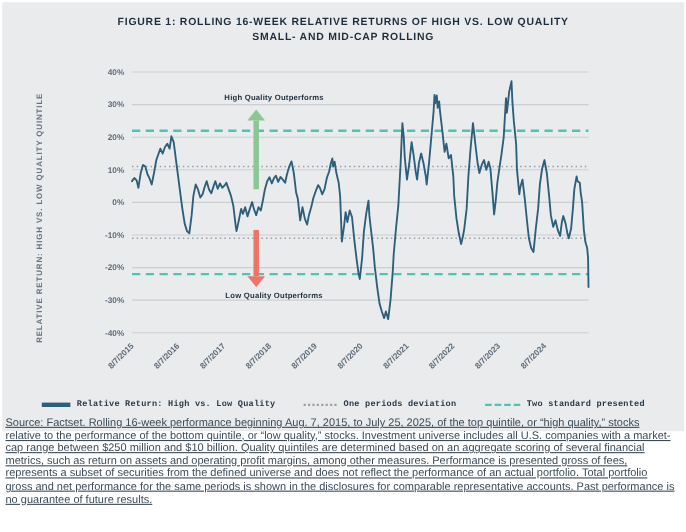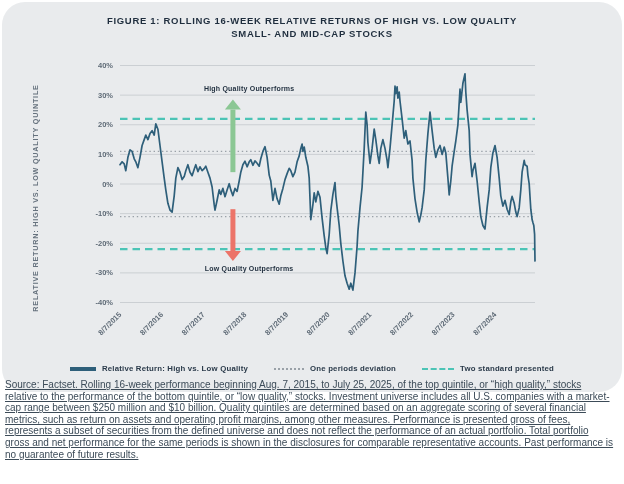--- a/index.html
+++ b/index.html
@@ -3,50 +3,49 @@
 <meta charset="utf-8">
 <style>
   html,body{margin:0;padding:0;}
   body{
     width:624px;height:484px;position:relative;background:#ffffff;
     font-family:"Liberation Sans","DejaVu Sans",sans-serif;overflow:hidden;
   }
   .card{
     position:absolute;left:2px;top:2px;width:620px;height:390px;
     background:#e9ebed;
-    border-radius:23px;
   }
   .fig-title{
     position:absolute;left:0;top:12px;width:100%;text-align:center;
     font-size:9.5px;font-weight:bold;letter-spacing:0.7px;color:#1f2e3e;
     line-height:13px;
   }
   #plot{position:absolute;left:0;top:50px;width:624px;height:340px;}
   .legend{
     position:absolute;left:0;top:362px;width:100%;
     display:flex;justify-content:center;align-items:center;gap:26px;
   }
-  .legend-item{display:flex;align-items:center;gap:6px;}
+  .legend-item{display:flex;align-items:center;gap:6px;font-family:Liberation Mono, monospace;}
   .legend-label{font-size:7.8px;font-weight:bold;color:#2a3a4a;letter-spacing:0.2px;}
   .swatch{display:inline-block;}
   .swatch.solid{width:26px;height:4px;}
   .swatch.dotted{width:30px;height:0;border-top:2px dotted #9aa1a8;}
   .swatch.dashed{width:32px;height:0;border-top:2px dashed #4cc4b6;}
   .footer{
     position:absolute;left:5px;top:379px;width:610px;
     font-size:10px;line-height:11.6px;color:#3c4b58;text-decoration:underline;
   }
 </style>
 </head>
 <body>
 
 <div class="card">
   <div class="fig-title">
     <div>FIGURE 1: ROLLING 16-WEEK RELATIVE RETURNS OF HIGH VS. LOW QUALITY</div>
-    <div>SMALL- AND MID-CAP STOCKS</div>
+    <div>SMALL- AND MID-CAP ROLLING</div>
   </div>
 
   <svg id="plot" viewBox="0 50 624 340">
       <line x1="118" x2="533" y1="63.5" y2="63.5" stroke="#cbcfd3" stroke-width="1"></line>
       <text x="111" y="66.1" text-anchor="end" font-size="7.5" font-weight="600" fill="#5f6b77">40%</text>
       <line x1="118" x2="533" y1="93.125" y2="93.125" stroke="#cbcfd3" stroke-width="1"></line>
       <text x="111" y="95.725" text-anchor="end" font-size="7.5" font-weight="600" fill="#5f6b77">30%</text>
       <line x1="118" x2="533" y1="122.75" y2="122.75" stroke="#cbcfd3" stroke-width="1"></line>
       <text x="111" y="125.35" text-anchor="end" font-size="7.5" font-weight="600" fill="#5f6b77">20%</text>
       <line x1="118" x2="533" y1="152.375" y2="152.375" stroke="#cbcfd3" stroke-width="1"></line>

